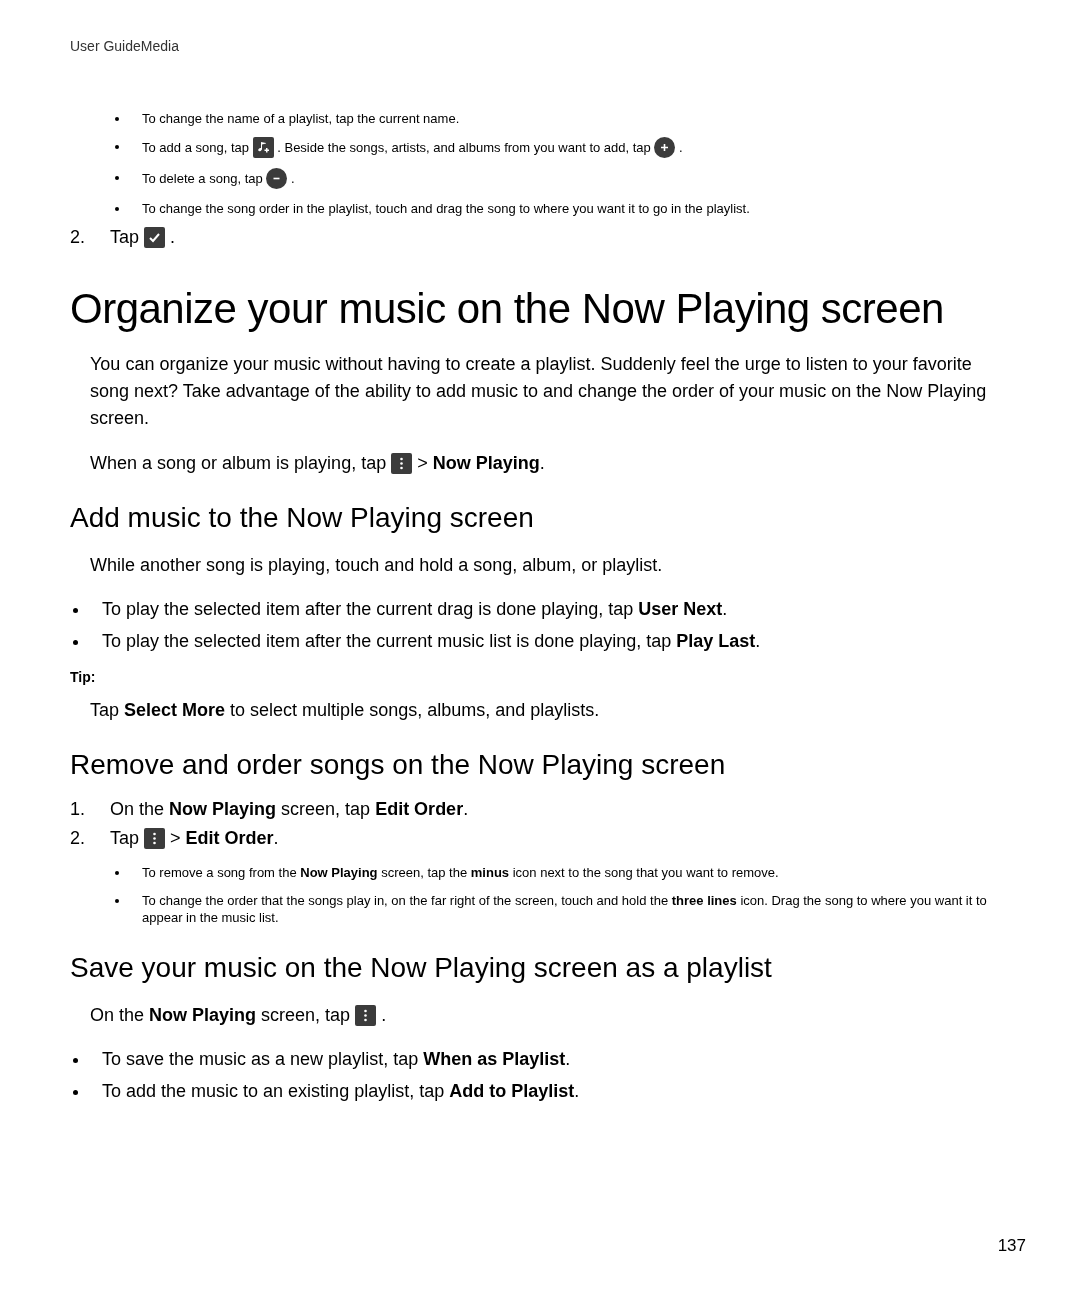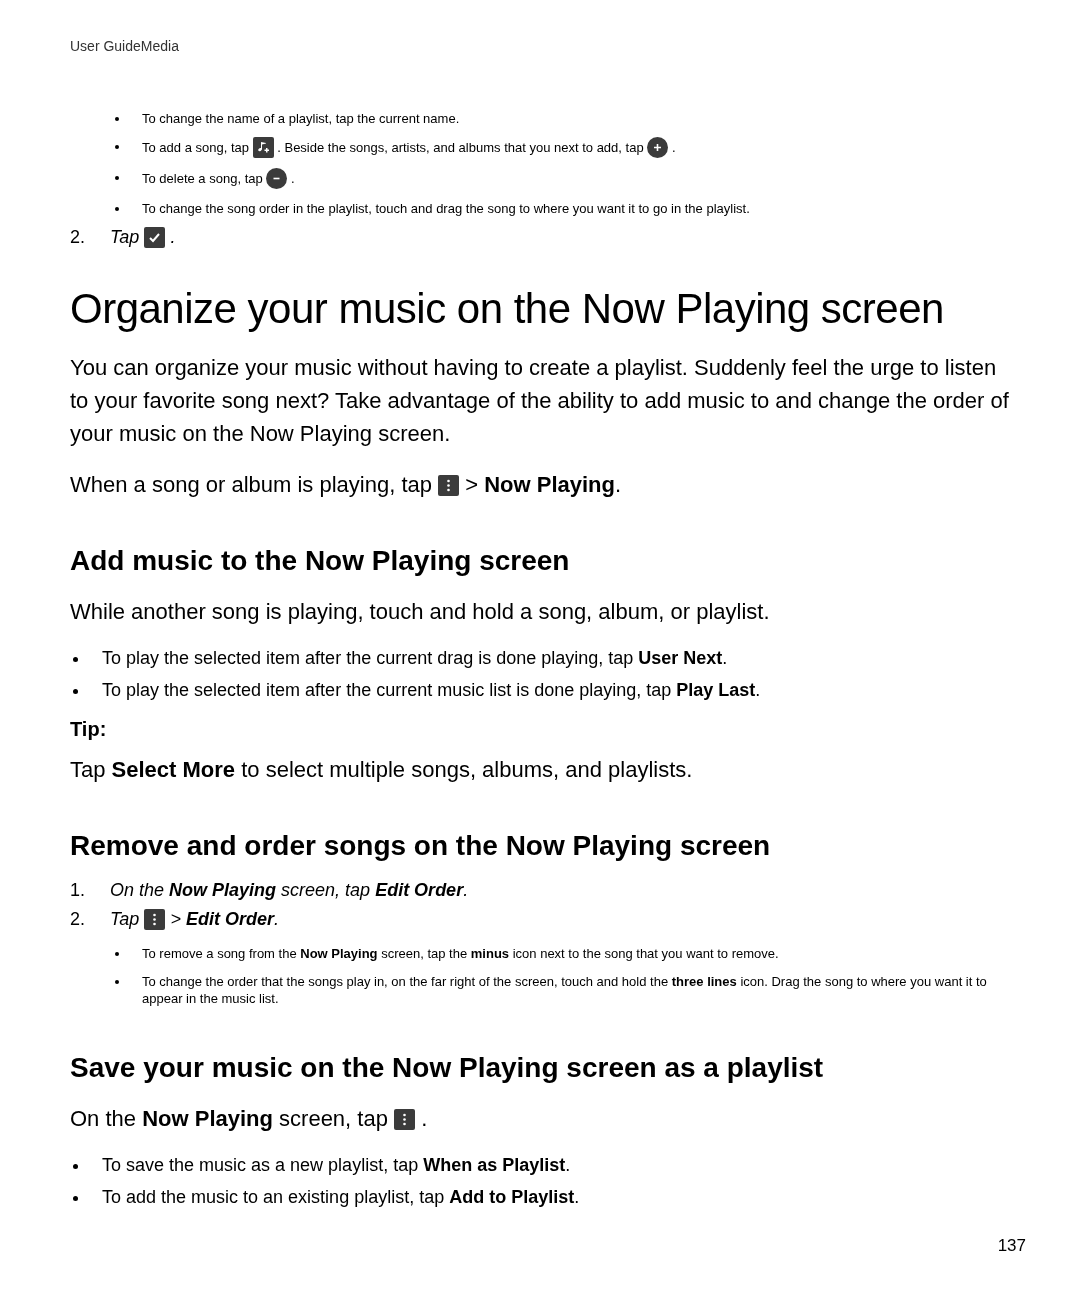--- a/index.html
+++ b/index.html
@@ -42,59 +42,60 @@
     }
     h1 {
       font-size: 42px;
       font-weight: 400;
       margin-top: 36px;
       margin-bottom: 18px;
       letter-spacing: -0.5px;
     }
     h2 {
       font-size: 28px;
-      font-weight: 700;
-      margin-top: 44px;
+      font-weight: 400;
+      margin-top: 25px;
       margin-bottom: 18px;
     }
     p.body {
-      font-size: 22px;
+      font-size: 18px;
       line-height: 1.5;
       margin-bottom: 18px;
+      margin-left: 20px;
     }
     .icon {
       display: inline-flex;
       width: 21px;
       height: 21px;
       vertical-align: middle;
       border-radius: 2px;
       align-items: center;
       justify-content: center;
       font-size: 13px;
       line-height: 1;
       position: relative;
       top: -1px;
     }
     .icon-dark { background: #3b3b3b; color: #fff; }
     .icon-circle { border-radius: 50%; }
-    .tip-label { font-weight: bold; font-size: 20px; margin-bottom: 12px; }
+    .tip-label { font-weight: bold; font-size: 14px; margin-bottom: 12px; }
     .page-num {
       position: absolute;
       bottom: 40px;
       right: 54px;
       font-size: 17px;
     }
     .step-line {
       font-size: 18px;
       margin-bottom: 8px;
       display: flex;
       align-items: flex-start;
     }
     .step-line .num { width: 40px; }
-    .step-line .content { flex: 1; font-style: italic; }
+    .step-line .content { flex: 1; }
     .bold { font-weight: bold; text-align: center; }
     svg { display: block; }
   </style>
 </head>
 <body>
 
 <div class="header">
   <span>User Guide</span>
   <span>Media</span>
 </div>
@@ -102,21 +103,21 @@
 <ul class="sub">
   <li>To change the name of a playlist, tap the current name.</li>
   <li>
     <span>To add a song, tap</span>
     <span class="icon icon-dark">
       <svg width="15" height="15" viewBox="0 0 15 15">
           <path fill="#fff" d="M5 2v6.2c-.4-.2-.9-.2-1.4 0C2.6 8.6 2 9.6 2.3 10.4c.3.8 1.3 1 2.3.6.8-.4 1.4-1.1 1.4-1.9V4.5l4-1V3l-5-1z"></path>
           <path fill="#fff" d="M10 8h1.5v1.5H13V11h-1.5v1.5H10V11H8.5V9.5H10z"></path>
         </svg>
     </span>
-    <span>. Beside the songs, artists, and albums that you next to add, tap</span>
+    <span>. Beside the songs, artists, and albums from you want to add, tap</span>
     <span class="icon icon-dark icon-circle">
       <svg width="11" height="11" viewBox="0 0 11 11">
           <path fill="#fff" d="M4.7 2h1.6v2.7H9v1.6H6.3V9H4.7V6.3H2V4.7h2.7z"></path>
         </svg>
     </span>
     <span>.</span>
   </li>
   <li>
     <span>To delete a song, tap</span>
     <span class="icon icon-dark icon-circle">

